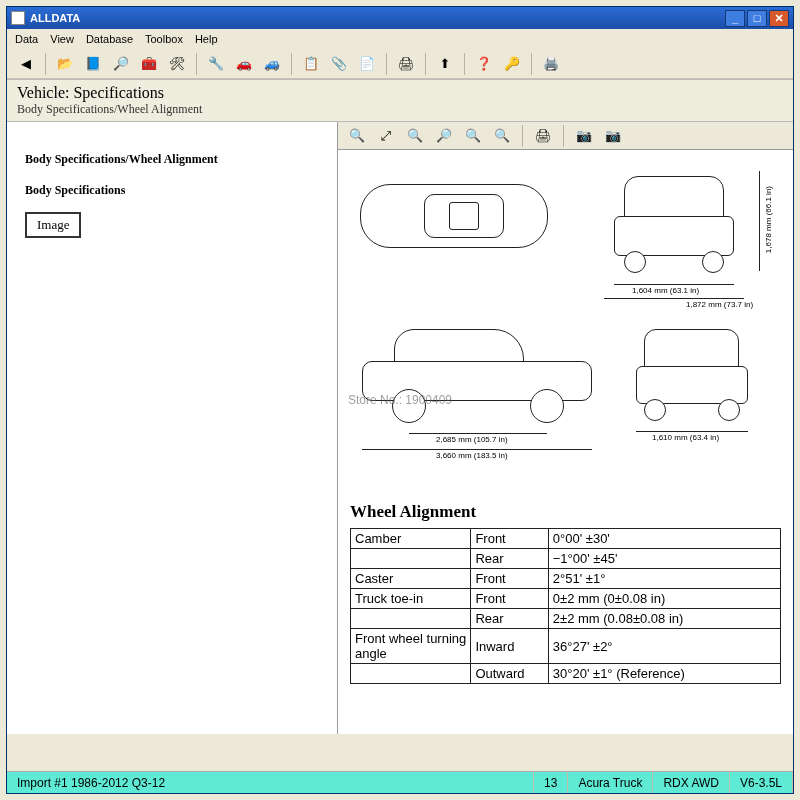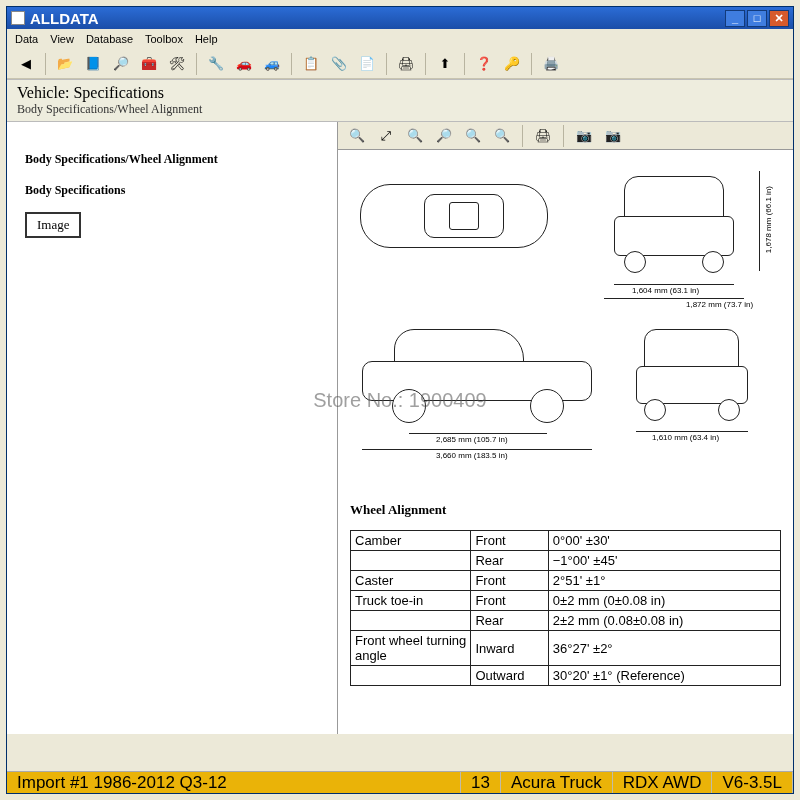--- a/index.html
+++ b/index.html
@@ -23,21 +23,21 @@
 .title-bar {
   height: 22px;
   background: linear-gradient(#2b6cd6, #1b4ea8);
   display: flex;
   align-items: center;
   color: #fff;
   font-weight: bold;
   padding: 0 4px;
 }
 .title-bar .app-icon { width: 14px; height: 14px; background: #fff; border: 1px solid #888; margin-right: 5px; }
-.title-bar .title { flex: 1; font-size: 15px; }
+.title-bar .title { flex: 1; font-size: 11px; }
 .win-btns { display: flex; gap: 2px; }
 .win-btn {
   width: 20px; height: 17px;
   border: 1px solid #123a7a;
   background: #3f7de0;
   color: #fff;
   font-size: 11px;
   display: flex; align-items: center; justify-content: center;
   line-height: 1;
 }
@@ -124,54 +124,54 @@
   width: 100%;
   height: 340px;
   position: relative;
 }
 .car-rect { position:absolute; background:#fff; border:1px solid #222; border-radius:6px; }
 .wheel { position:absolute; border:1px solid #222; border-radius:50%; background:#fff; }
 .dim-line { position:absolute; background:#222; }
 .dim-text { position:absolute; font-size: 8px; color:#000; white-space:nowrap; }
 .dim-text-v { writing-mode: vertical-rl; transform: rotate(180deg); }
 .table-wrap { padding: 0 6px; }
-.table-title { font-family: "Times New Roman", serif; font-size: 13px; font-weight: bold; margin: 6px 0 12px; }
+.table-title { font-family: "Times New Roman", serif; font-size: 17px; font-weight: bold; margin: 6px 0 6px; }
 table.spec {
   width: 100%;
   border-collapse: collapse;
   font-size: 13px;
   font-family: Arial, sans-serif;
 }
 table.spec td {
   border: 1px solid #222;
   padding: 2px 4px;
 }
 table.spec td.param { width: 28%; }
 table.spec td.pos { width: 18%; }
 .status-bar {
   height: 22px;
-  background: #eab308;
+  background: #5eead4;
   border-top: 1px solid #aaa;
   display: flex;
   align-items: center;
-  font-size: 17px;
+  font-size: 12px;
   margin-top: 37px;
 }
 .status-bar .cell {
   padding: 0 10px;
   border-right: 1px solid #c0bca8;
   height: 100%;
   display:flex;align-items:center;
 }
 .status-bar .flex1 { flex: 1; }
 .watermark {
   position: absolute;
   top: 50%; left: 50%;
   transform: translate(-50%, -50%);
-  font-size: 20px;
+  font-size: 12px;
   color: rgba(80,80,80,0.55);
   pointer-events: none;
 }
 </style>
 </head>
 <body>
 
 <div class="app-window">
 
   <div class="title-bar">

